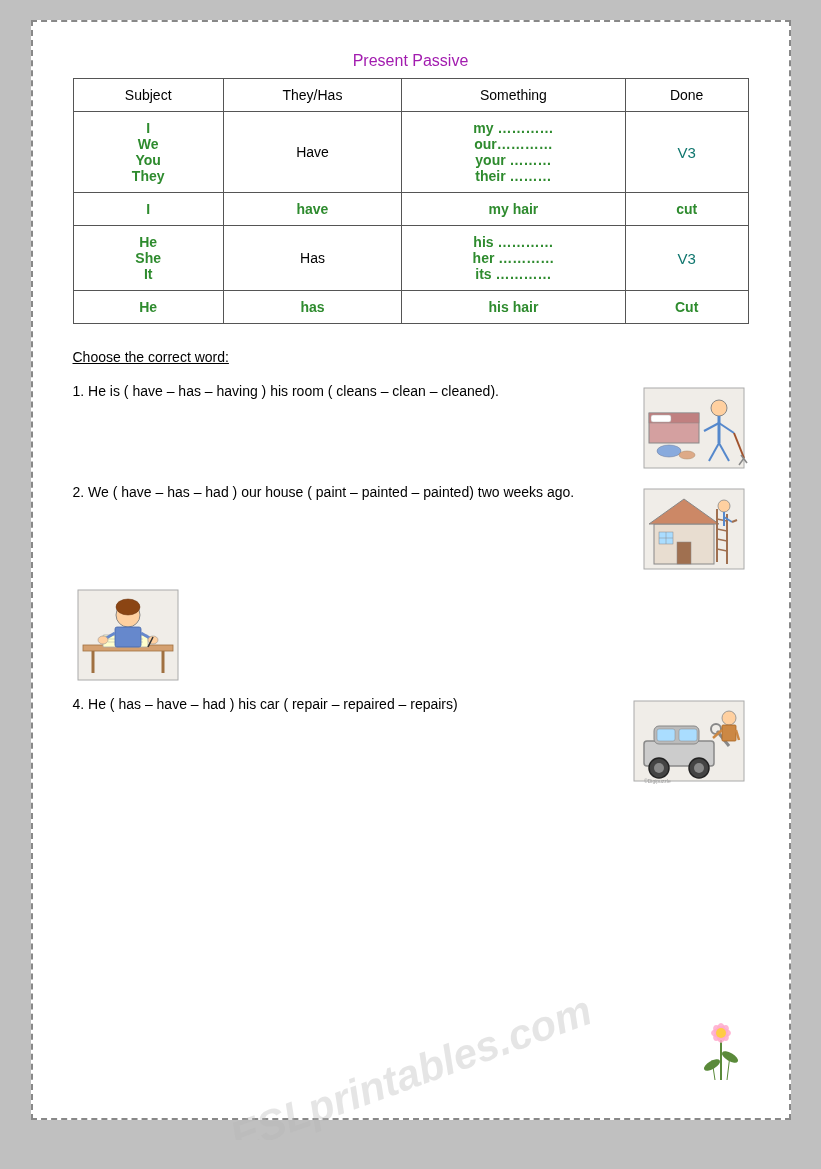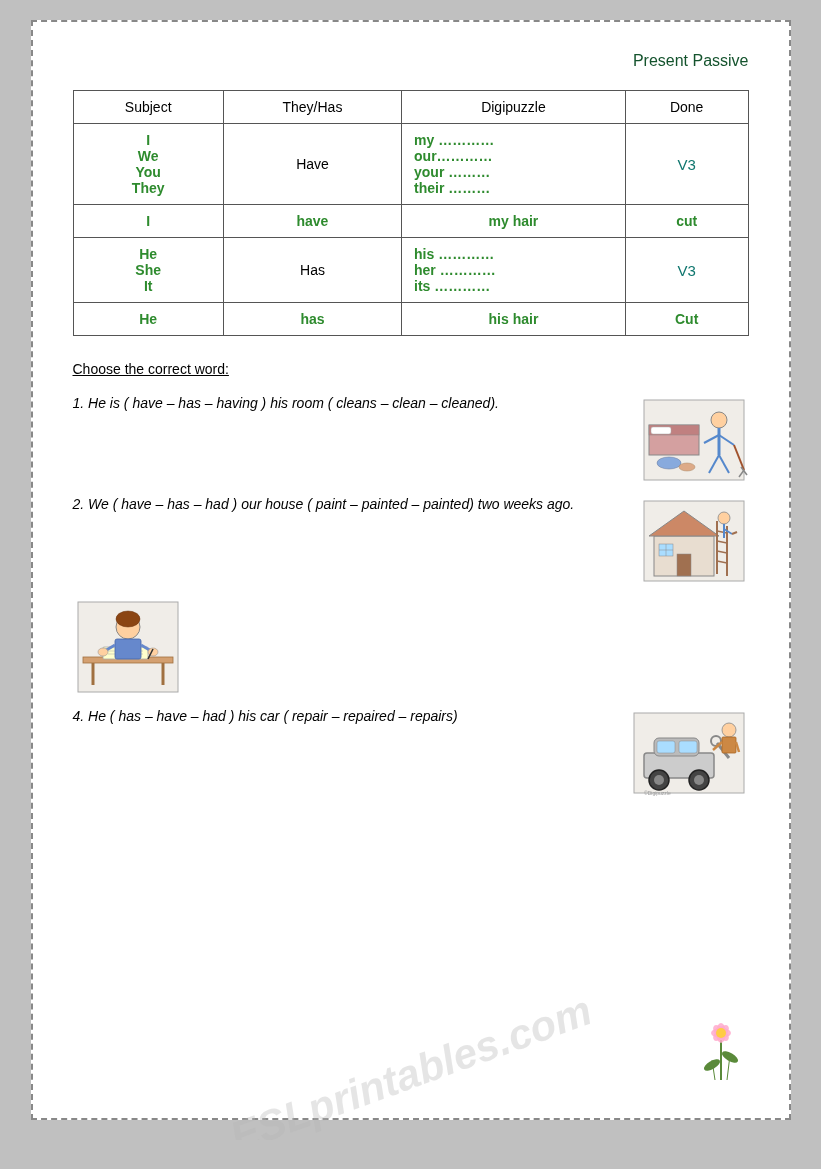--- a/index.html
+++ b/index.html
@@ -17,25 +17,25 @@
     .page {
       background: #fff;
       width: 760px;
       min-height: 1100px;
       border: 2px dashed #888;
       padding: 30px 40px;
       position: relative;
     }
 
     .page-title {
-      text-align: right;
+      text-align: center;
       font-size: 16px;
       font-weight: normal;
-      margin-bottom: 20px;
-      color: #14532d;
+      margin-bottom: 8px;
+      color: #a21caf;
     }
 
     
     .grammar-table {
       width: 100%;
       border-collapse: collapse;
       margin-bottom: 25px;
     }
 
     .grammar-table th, .grammar-table td {
@@ -52,21 +52,21 @@
     }
 
     .green-text {
       color: #2e8b2e;
       font-weight: bold;
     }
 
     .dotted-text {
       color: #2e8b2e;
       font-weight: bold;
-      text-align: left;
+      text-align: center;
     }
 
     .v3-text {
       color: #0f766e;
       font-size: 15px;
     }
 
     .example-row td {
       color: #2e8b2e;
       font-weight: bold;
@@ -104,38 +104,37 @@
 
     .exercise-block {
       display: flex;
       align-items: flex-start;
       gap: 15px;
       margin-bottom: 8px;
     }
 
     .exercise-text {
       flex: 1;
-      font-style: italic;
     }
   </style>
 </head>
 <body>
 
 <div class="page">
 
   <div class="watermark">ESLprintables.com</div>
 
   <h1 class="page-title">Present Passive</h1>
 
   <table class="grammar-table">
     <thead>
       <tr>
         <th>Subject</th>
         <th>They/Has</th>
-        <th>Digipuzzle</th>
+        <th>Something</th>
         <th>Done</th>
       </tr>
     </thead>
     <tbody>
 
       <tr>
         <td>
           <span class="green-text">I<br>We<br>You<br>They</span>
         </td>
         <td>Have</td>

